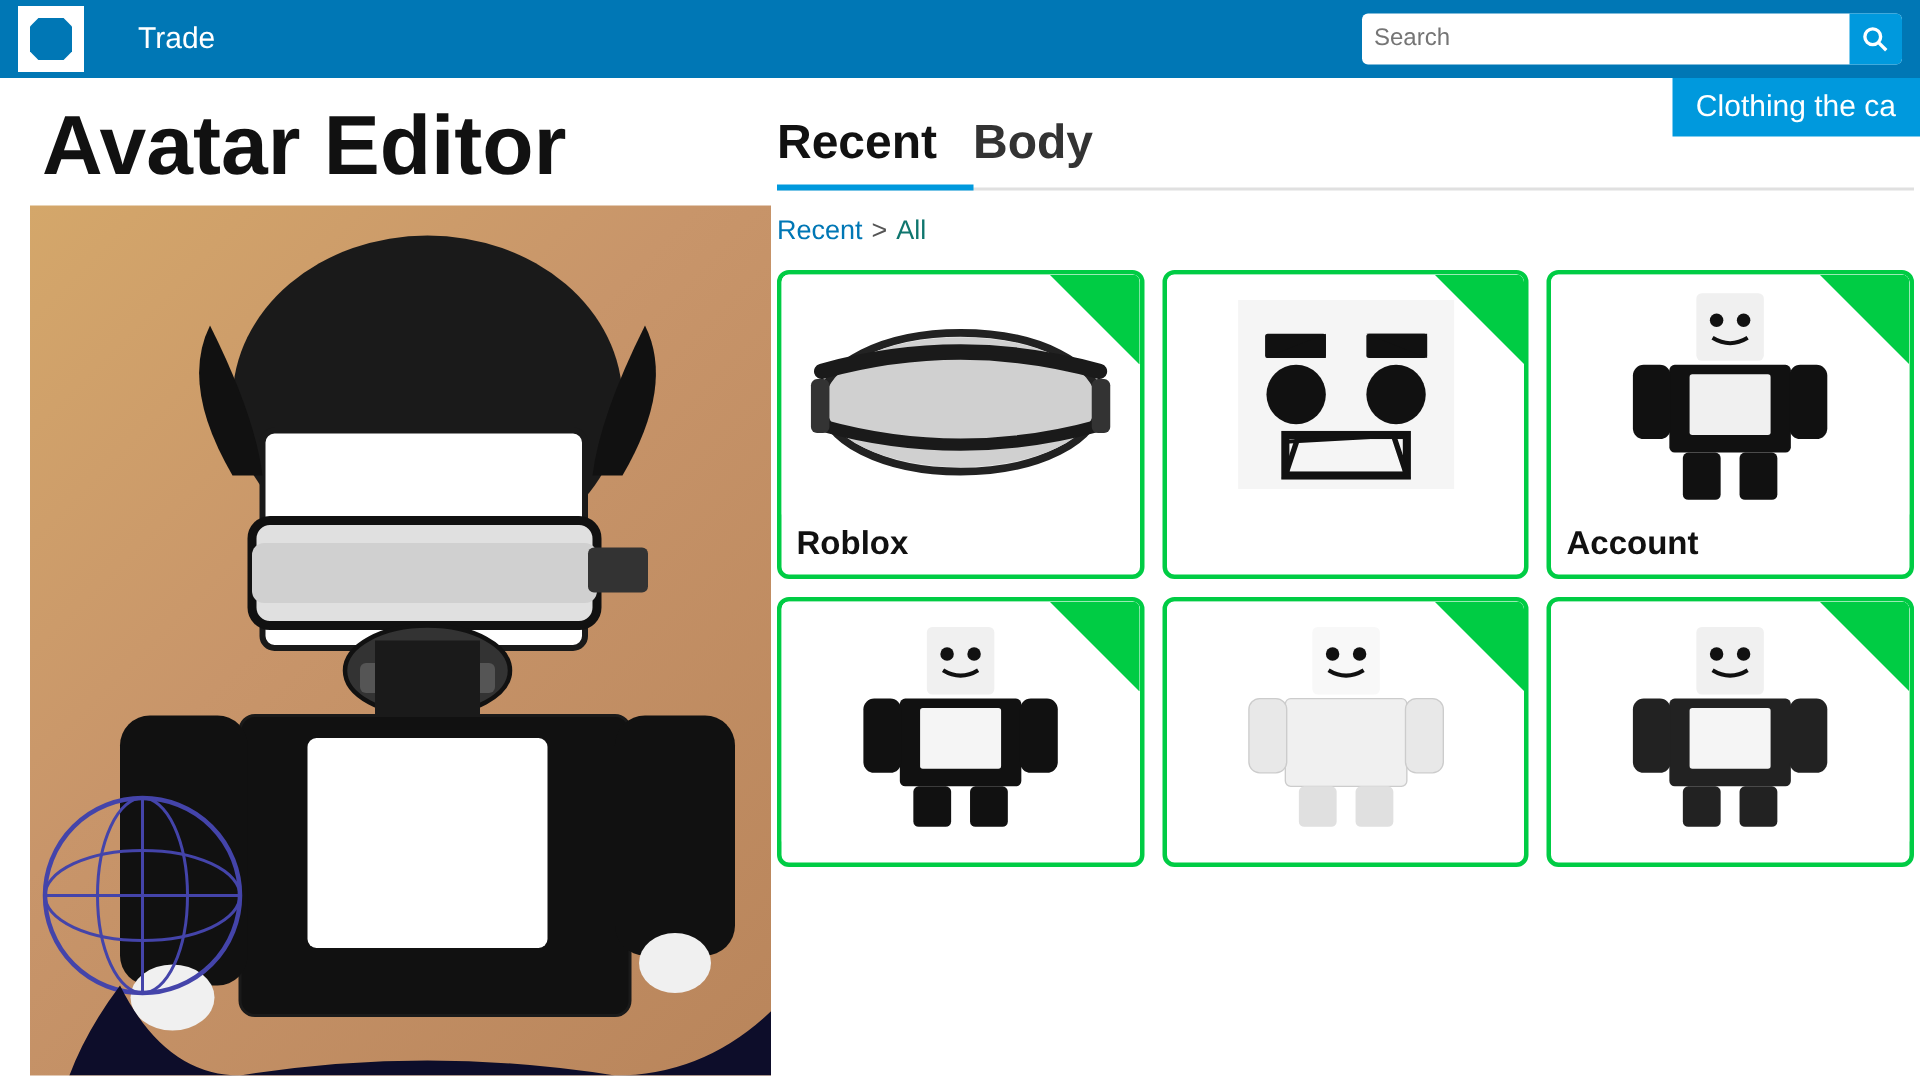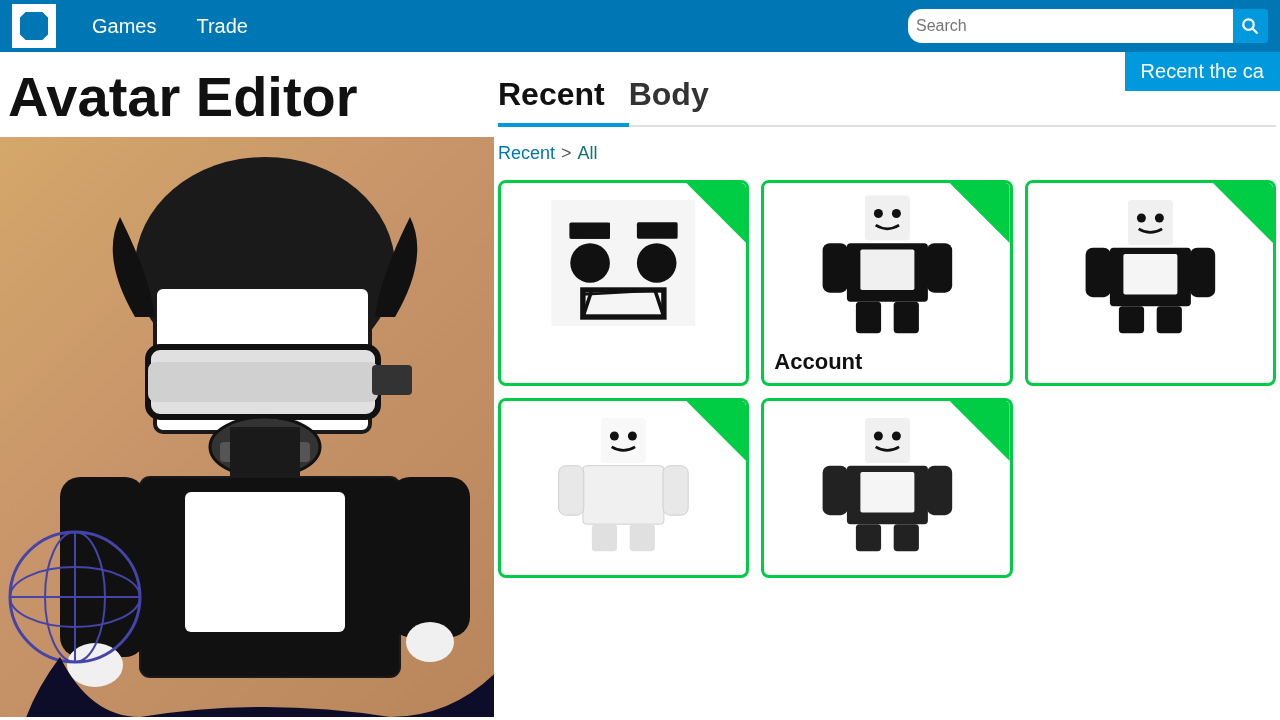--- a/index.html
+++ b/index.html
@@ -36,21 +36,21 @@
       display: flex; align-items: center;
       cursor: pointer;
       text-decoration: none;
     }
 
     #search-bar {
       margin-left: auto;
       display: flex;
       align-items: center;
       background: #fff;
-      border-radius: 14px;
+      border-radius: 4px;
       height: 34px;
       width: 360px;
       padding: 0 8px;
       position: relative;
     }
     #search-input {
       border: none;
       outline: none;
       font-size: 16px;
       color: #aaa;
@@ -85,20 +85,21 @@
       height: 668px;
       position: relative;
     }
 
     
     #avatar-panel {
       width: 494px;
       flex-shrink: 0;
       position: relative;
       overflow: hidden;
+      margin-left: 20px;
     }
     #page-title {
       font-size: 56px;
       font-weight: 900;
       color: #111;
       padding: 12px 16px 8px 8px;
       font-family: 'Arial Black', Arial, sans-serif;
     }
     #avatar-preview {
       width: 530px;
@@ -210,35 +211,34 @@
       height: 90%;
     }
   </style>
 </head>
 <body>
 
 <nav id="navbar">
   <div id="logo-box">
     <div class="logo-inner"></div>
   </div>
-  <a class="nav-item">Games</a>
   <a class="nav-item">Trade</a>
 
   <div id="search-bar">
     <input id="search-input" type="text" placeholder="Search" style="">
     <button id="search-icon-btn">
       <svg width="18" height="18" viewBox="0 0 24 24" fill="none" stroke="#fff" stroke-width="3">
         <circle cx="10" cy="10" r="7"></circle>
         <line x1="15" y1="15" x2="22" y2="22"></line>
       </svg>
     </button>
   </div>
 </nav>
 
-<div id="explore-banner">Recent the ca</div>
+<div id="explore-banner">Clothing the ca</div>
 
 <div id="page-content">
 
   <div id="avatar-panel">
     <div id="page-title">Avatar Editor</div>
     <div id="avatar-preview">
 
       <svg class="avatar-character" viewBox="0 0 530 580" xmlns="http://www.w3.org/2000/svg">
 
         <ellipse cx="265" cy="130" rx="130" ry="110" fill="#1a1a1a"></ellipse>
@@ -289,20 +289,38 @@
     </div>
 
     <div id="breadcrumb">
       <span class="bc-link">Recent</span>
       <span class="bc-sep">&gt;</span>
       <span class="bc-current">All</span>
     </div>
 
     <div id="items-grid">
 
+      <div class="item-card">
+        <div class="item-card-image">
+          <div class="item-corner-green"></div>
+          <svg class="item-svg" viewBox="0 0 200 140" xmlns="http://www.w3.org/2000/svg">
+
+            <ellipse cx="100" cy="75" rx="90" ry="45" fill="#e8e8e8" stroke="#222" stroke-width="5"></ellipse>
+            <ellipse cx="100" cy="75" rx="88" ry="42" fill="#d0d0d0"></ellipse>
+
+            <path d="M10 55 Q100 30 190 55" stroke="#1a1a1a" stroke-width="10" fill="none" stroke-linecap="round"></path>
+
+            <path d="M10 90 Q100 115 190 90" stroke="#1a1a1a" stroke-width="8" fill="none" stroke-linecap="round"></path>
+
+            <rect x="185" y="60" width="12" height="35" rx="4" fill="#333"></rect>
+            <rect x="3" y="60" width="12" height="35" rx="4" fill="#333"></rect>
+          </svg>
+        </div>
+        <div class="item-label">Roblox</div>
+      </div>
 
       <div class="item-card">
         <div class="item-card-image">
           <div class="item-corner-green"></div>
           <svg class="item-svg" viewBox="0 0 200 160" xmlns="http://www.w3.org/2000/svg">
 
             <rect x="20" y="10" width="160" height="140" fill="#f5f5f5"></rect>
 
             <rect x="40" y="35" width="45" height="18" rx="2" fill="#111"></rect>
             <rect x="115" y="35" width="45" height="18" rx="2" fill="#111"></rect>

